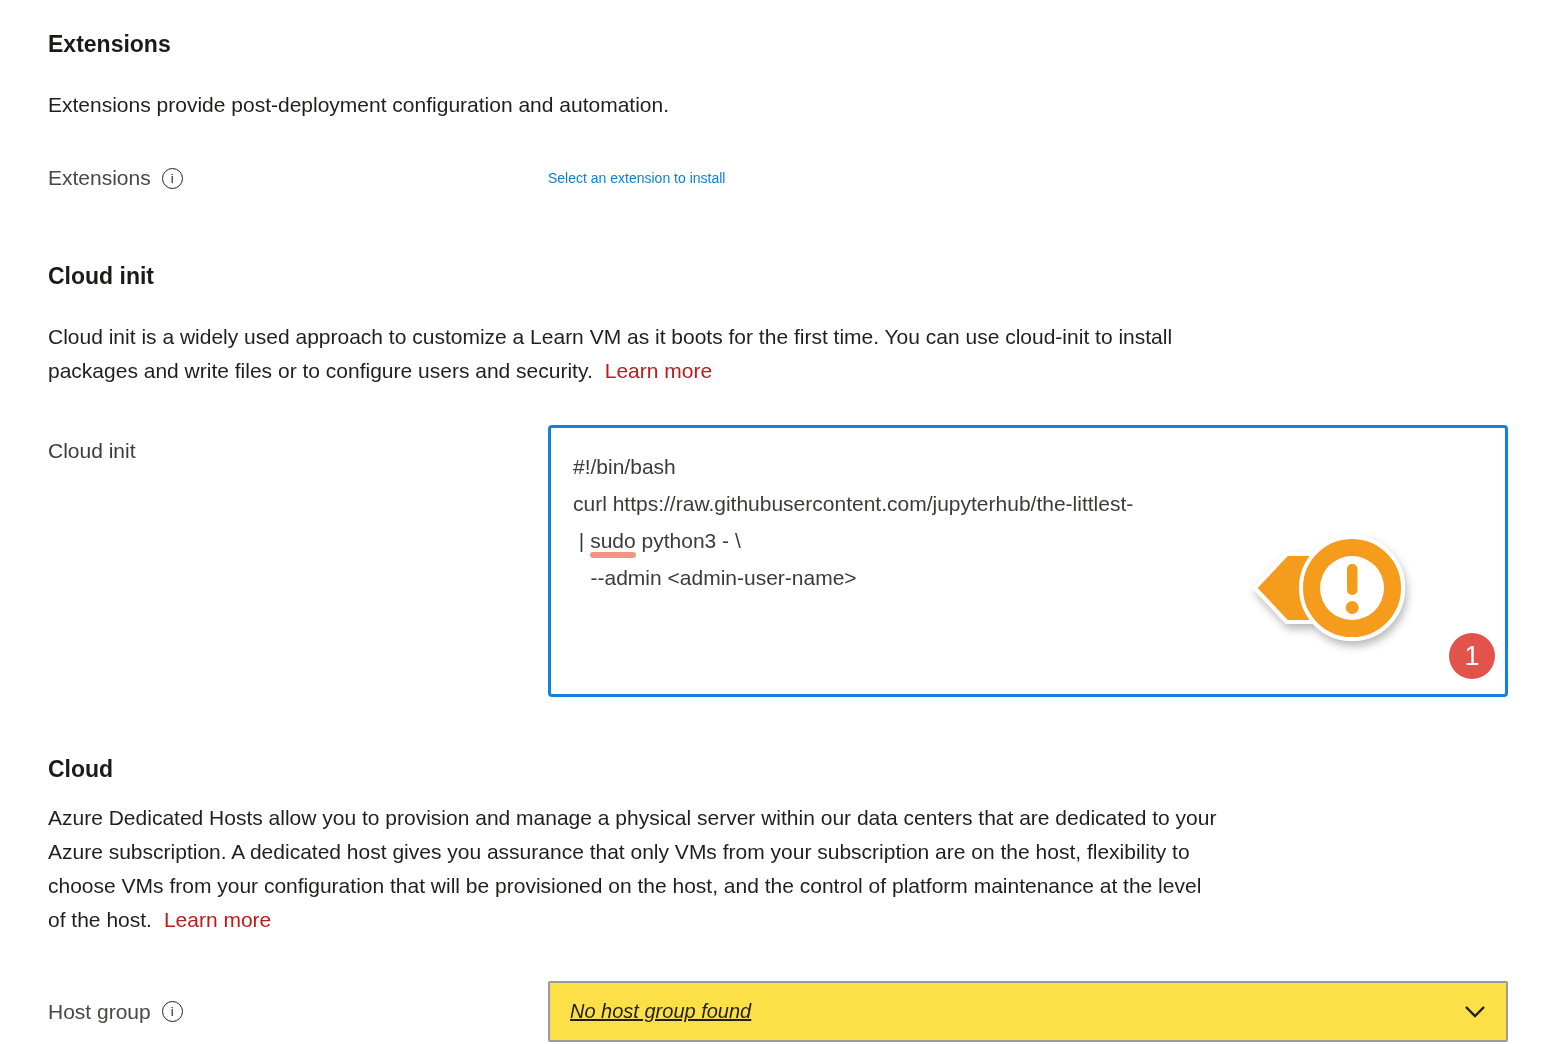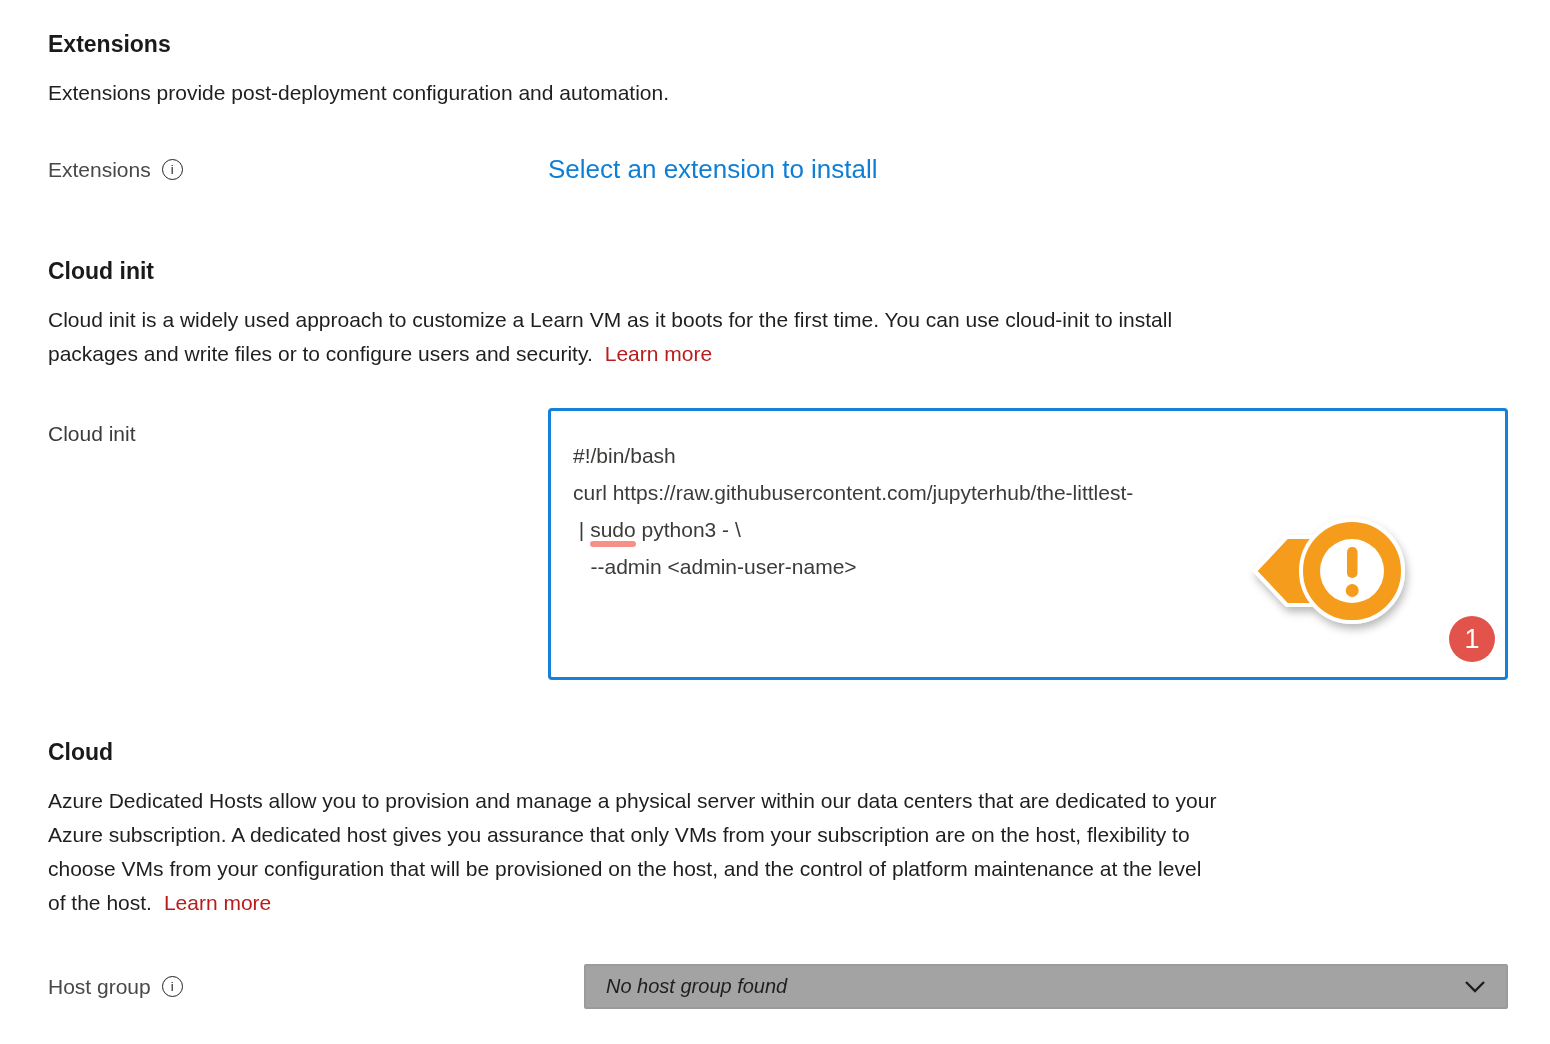--- a/index.html
+++ b/index.html
@@ -21,21 +21,21 @@
     font-weight: 700;
     line-height: 28px;
     color: #1b1a19;
   }
   .section-desc {
     font-size: 21px;
     line-height: 34px;
     color: #201f1e;
   }
   .desc-line { white-space: pre-wrap; }
-  .mt-desc1 { margin-top: 18px; }
+  .mt-desc1 { margin-top: 30px; }
   .learn-more {
     color: #b91c1c;
     margin-left: 12px;
     cursor: pointer;
     text-decoration: none;
     font-size: 21px;
   }
   .field-row {
     display: flex;
     align-items: center;
@@ -60,32 +60,32 @@
     align-items: center;
     justify-content: center;
     font-size: 13px;
     line-height: 1;
     color: #222120;
     box-sizing: border-box;
     cursor: default;
   }
   .link {
     color: #0f7fd6;
-    font-size: 26px;
+    font-size: 14px;
     cursor: pointer;
   }
   
   .editor {
     position: relative;
     width: 965px;
     height: 272px;
     box-sizing: border-box;
     border: 3px solid #1481da;
     border-radius: 4px;
-    padding: 26px 22px;
+    padding: 20px 22px;
     background: #ffffff;
   }
   .code-line {
     font-size: 21px;
     line-height: 37px;
     color: #3c3b39;
     white-space: pre;
   }
   .squiggle { position: relative; }
   .squiggle::after {
@@ -114,47 +114,48 @@
     background: #e2544b;
     color: #ffffff;
     font-size: 27px;
     display: flex;
     align-items: center;
     justify-content: center;
   }
   
   .dropdown {
     width: 965px;
-    height: 45px;
+    height: 61px;
     box-sizing: border-box;
     border: 2px solid #9d9b99;
     border-radius: 2px;
     display: flex;
     align-items: center;
     padding: 0 20px;
-    background: #a3a3a3;
+    background: #fde047;
     cursor: pointer;
+    text-decoration: underline;
   }
   .dropdown-value {
     font-size: 20px;
     font-style: italic;
     color: #201f1e;
   }
   .chevron {
     margin-left: auto;
     display: flex;
     align-items: center;
   }
   
   .gap-desc-to-row1 { margin-top: 44px; }
   .gap-row1-to-cloud { margin-top: 72px; }
   .gap-desc-to-editor { margin-top: 37px; }
   .gap-editor-to-host { margin-top: 58px; }
   .gap-hostdesc { margin-top: 18px; }
-  .gap-desc-to-dropdown { margin-top: 44px; gap: 36px; }
+  .gap-desc-to-dropdown { margin-top: 44px; }
   .label-pad-top { padding-top: 14px; }
 </style>
 </head>
 <body>
 
 <div class="content">
 
   <div class="section-title">Extensions</div>
   <div class="section-desc mt-desc1">Extensions provide post-deployment configuration and automation.</div>
 

